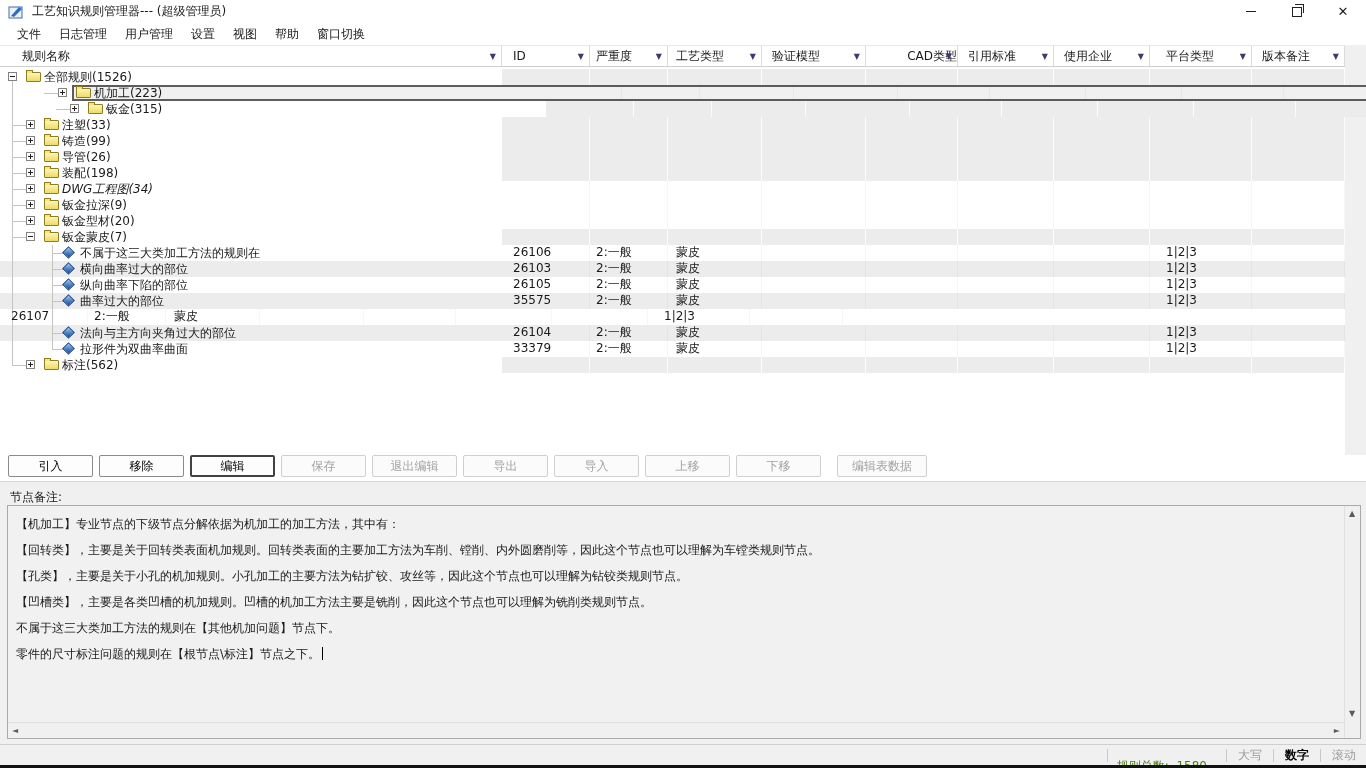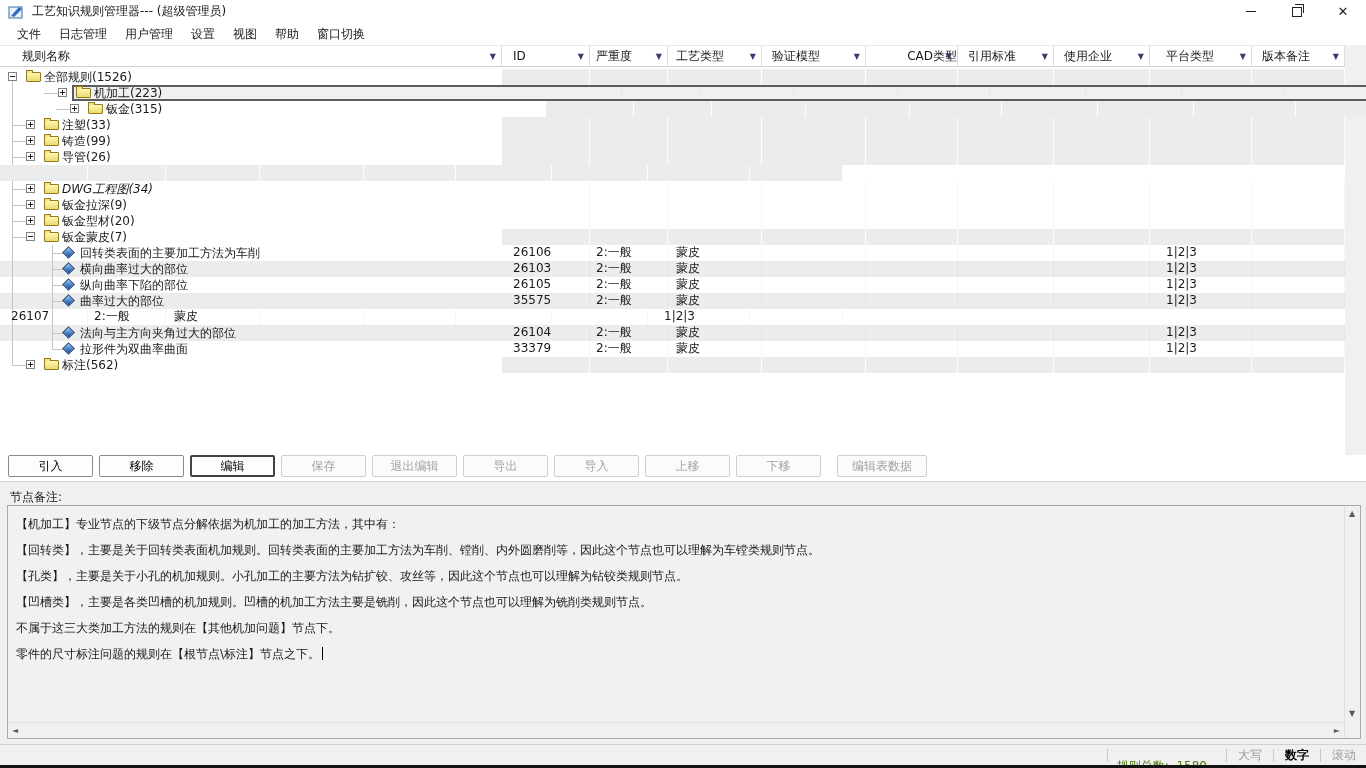--- a/index.html
+++ b/index.html
@@ -233,20 +233,25 @@
       <div class="dcell" style="width: 78px; padding-left: 6px;"></div>
       <div class="dcell" style="width: 94px; padding-left: 8px;"></div>
       <div class="dcell" style="width: 104px; padding-left: 10px;"></div>
       <div class="dcell" style="width: 92px; padding-left: 10px;"></div>
       <div class="dcell" style="width: 96px; padding-left: 10px;"></div>
       <div class="dcell" style="width: 96px; padding-left: 10px;"></div>
       <div class="dcell" style="width: 102px; padding-left: 16px;"></div>
       <div class="dcell" style="width: 93px; padding-left: 10px;"></div>
     </div>
     <div class="trow stripe-cols" style="top: 98px;">
+      <div class="name d1">
+        <span class="exp plus" style="left: 26px;"></span>
+        <span class="folder" style="left: 44px;"></span>
+        <span class="tlabel" style="left: 62px;">装配(198)</span>
+      </div>
       <div class="dcell" style="width: 88px; padding-left: 11px;"></div>
       <div class="dcell" style="width: 78px; padding-left: 6px;"></div>
       <div class="dcell" style="width: 94px; padding-left: 8px;"></div>
       <div class="dcell" style="width: 104px; padding-left: 10px;"></div>
       <div class="dcell" style="width: 92px; padding-left: 10px;"></div>
       <div class="dcell" style="width: 96px; padding-left: 10px;"></div>
       <div class="dcell" style="width: 96px; padding-left: 10px;"></div>
       <div class="dcell" style="width: 102px; padding-left: 16px;"></div>
       <div class="dcell" style="width: 93px; padding-left: 10px;"></div>
     </div>
@@ -310,21 +315,21 @@
       <div class="dcell" style="width: 104px; padding-left: 10px;"></div>
       <div class="dcell" style="width: 92px; padding-left: 10px;"></div>
       <div class="dcell" style="width: 96px; padding-left: 10px;"></div>
       <div class="dcell" style="width: 96px; padding-left: 10px;"></div>
       <div class="dcell" style="width: 102px; padding-left: 16px;"></div>
       <div class="dcell" style="width: 93px; padding-left: 10px;"></div>
     </div>
     <div class="trow" style="top: 178px;">
       <div class="name leaf">
         <span class="rule-ico" style="left: 64px;"></span>
-        <span class="tlabel" style="left: 80px;">回转类表面的主要加工方法为车削</span>
+        <span class="tlabel" style="left: 80px;">不属于这三大类加工方法的规则在</span>
       </div>
       <div class="dcell" style="width: 88px; padding-left: 11px;">26106</div>
       <div class="dcell" style="width: 78px; padding-left: 6px;">2:一般</div>
       <div class="dcell" style="width: 94px; padding-left: 8px;">蒙皮</div>
       <div class="dcell" style="width: 104px; padding-left: 10px;"></div>
       <div class="dcell" style="width: 92px; padding-left: 10px;"></div>
       <div class="dcell" style="width: 96px; padding-left: 10px;"></div>
       <div class="dcell" style="width: 96px; padding-left: 10px;"></div>
       <div class="dcell" style="width: 102px; padding-left: 16px;">1|2|3</div>
       <div class="dcell" style="width: 93px; padding-left: 10px;"></div>

